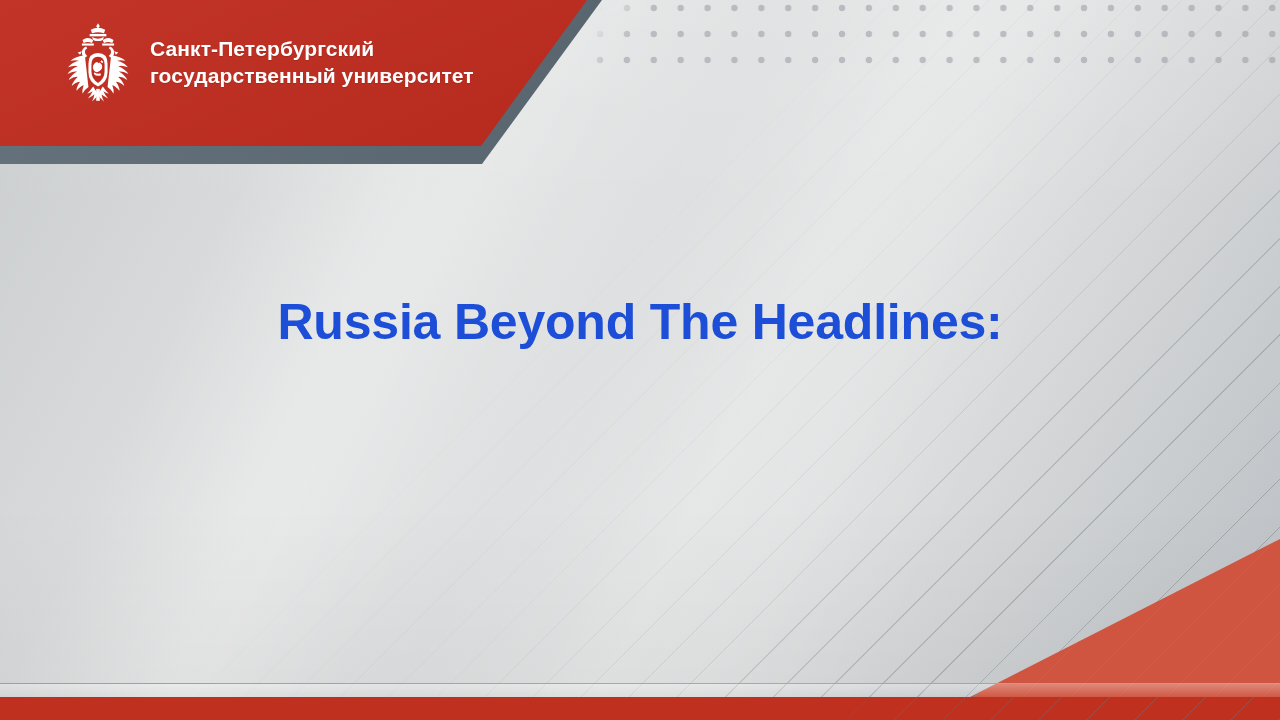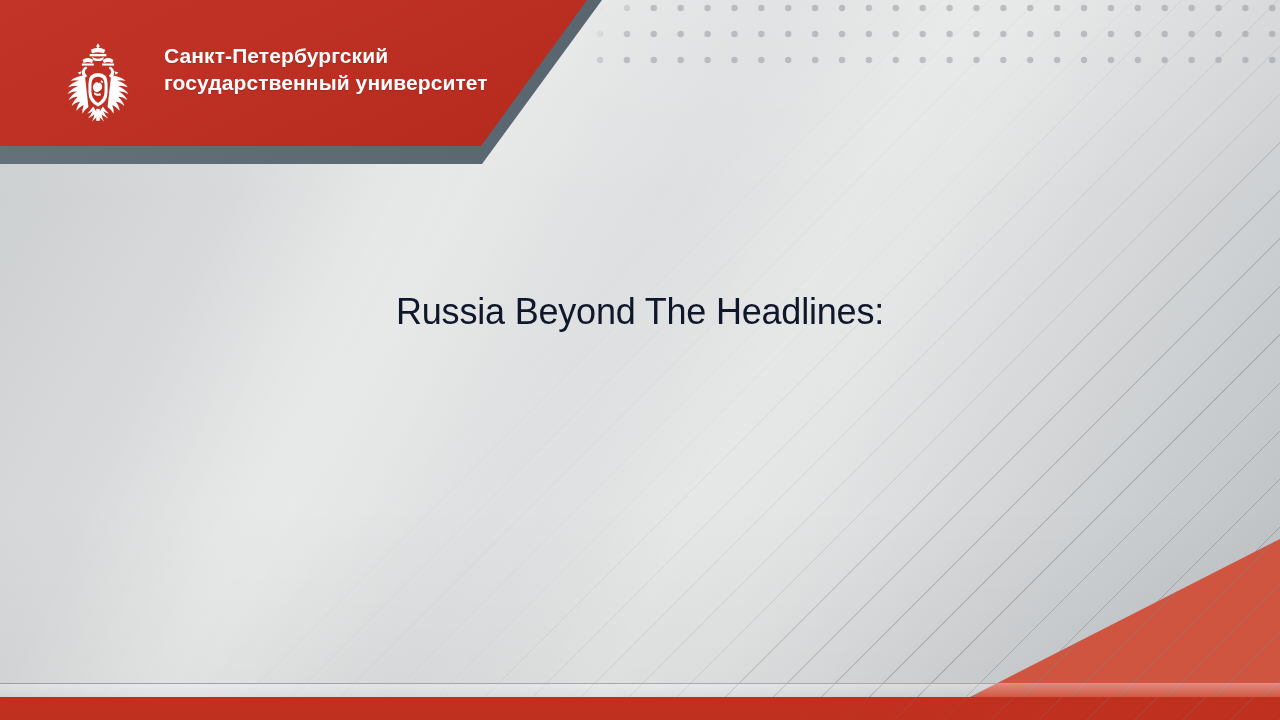--- a/index.html
+++ b/index.html
@@ -123,24 +123,24 @@
     content: "";
     position: absolute;
     inset: 0;
     background: linear-gradient(155deg, rgba(255,255,255,0.045), rgba(0,0,0,0.05));
   }
 
   
   .logo-block {
     position: absolute;
     left: 62px;
-    top: 42px;
+    top: 22px;
     display: flex;
-    align-items: flex-start;
-    gap: 30px;
+    align-items: center;
+    gap: 16px;
     z-index: 6;
   }
   .crest {
     width: 72px;
     height: 80px;
     flex: 0 0 auto;
     display: block;
   }
   .logo-text {
     color: #ffffff;
@@ -155,23 +155,23 @@
   
   .title-wrap {
     position: absolute;
     left: 0;
     top: 286px;
     width: 1280px;
     text-align: center;
     z-index: 5;
   }
   .title-line {
-    color: #0f172a;
-    font-size: 36px;
-    font-weight: normal;
+    color: #1d4ed8;
+    font-size: 50px;
+    font-weight: bold;
     line-height: 1.47;
     letter-spacing: -0.2px;
     white-space: nowrap;
   }
 
   
   .corner-wedge {
     position: absolute;
     right: 0;
     bottom: 23px;

